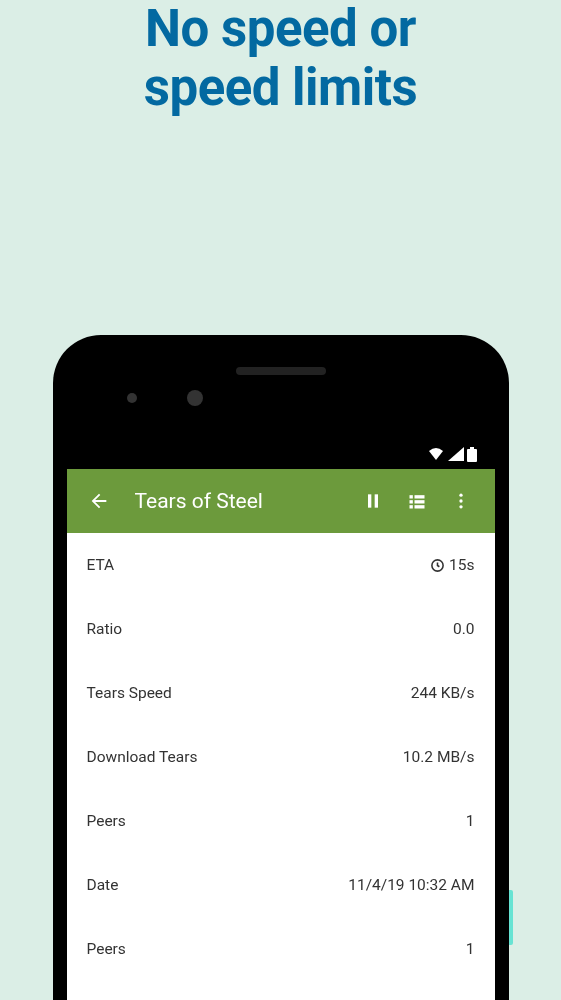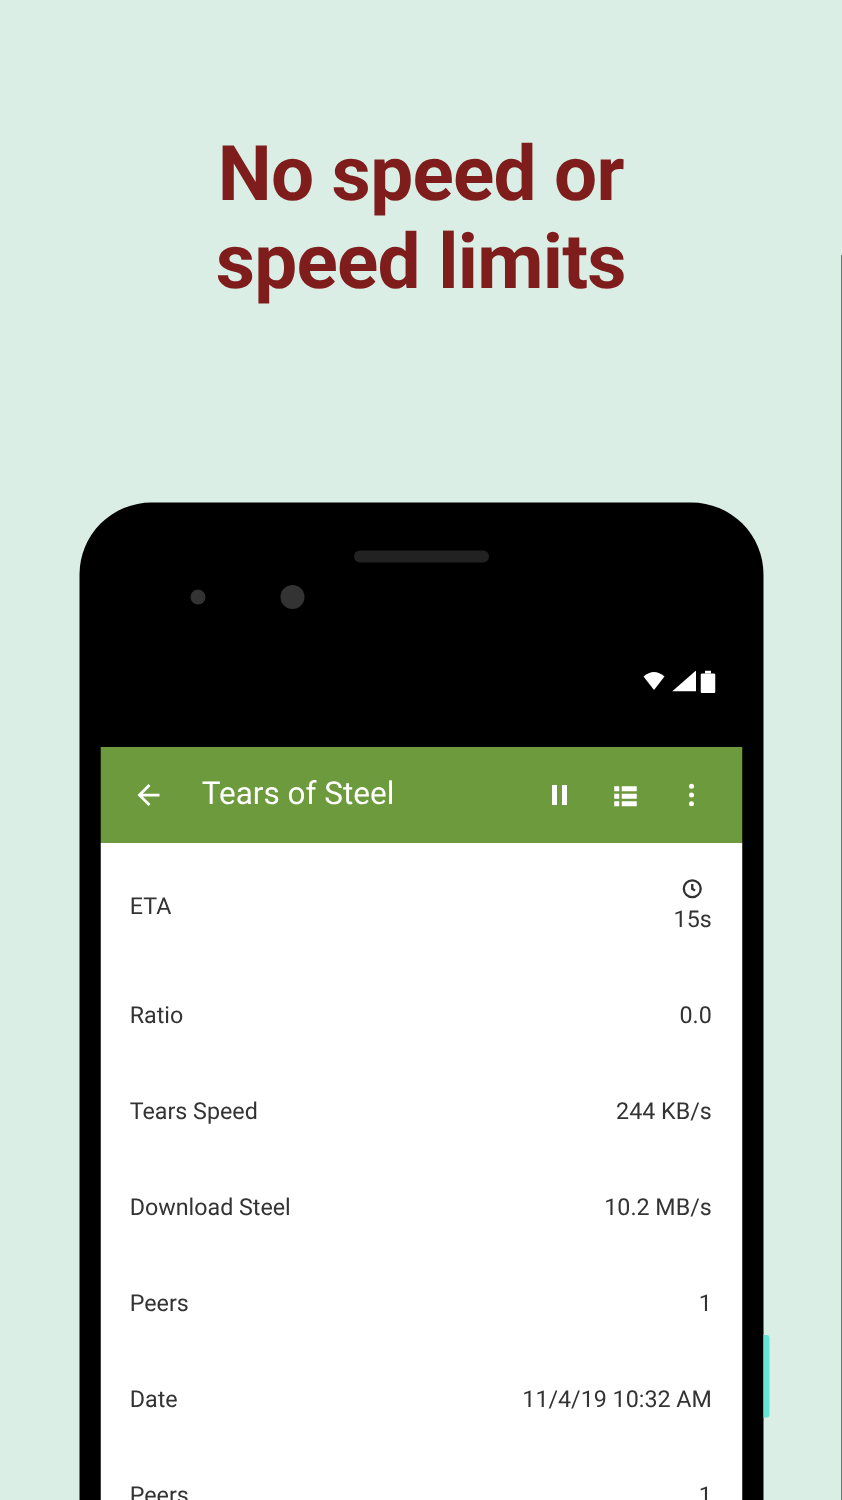--- a/index.html
+++ b/index.html
@@ -10,24 +10,23 @@
     body {
       width: 561px;
       height: 1000px;
       background: #dbeee6;
       font-family: -apple-system, BlinkMacSystemFont, 'Segoe UI', Roboto, sans-serif;
       overflow: hidden;
       position: relative;
     }
     .headline {
       text-align: center;
-      padding-top: 88px;
       font-size: 51px;
       font-weight: 700;
-      color: #7f1d1d;
+      color: #0369a1;
       line-height: 1.15;
       letter-spacing: -0.5px;
     }
     .phone-container {
       position: absolute;
       top: 335px;
       left: 50%;
       transform: translateX(-50%);
       width: 456px;
     }
@@ -95,21 +94,20 @@
     .wifi-icon svg, .signal-icon svg, .battery-icon svg {
       display: block;
     }
     .app-bar {
       height: 64px;
       background: #6c9a3c;
       display: flex;
       align-items: center;
       padding: 0 12px;
       color: #fff;
-      margin-top: 29px;
     }
     .back-btn {
       width: 40px;
       height: 40px;
       display: flex;
       align-items: center;
       justify-content: center;
       cursor: pointer;
     }
     .app-title {
@@ -140,21 +138,20 @@
       color: #333;
     }
     .row-label {
       color: #333;
     }
     .row-value {
       color: #333;
       display: flex;
       align-items: center;
       gap: 4px;
-      flex-direction: column;
     }
     .clock-icon {
       width: 15px;
       height: 15px;
       display: inline-block;
     }
     .side-button {
       position: absolute;
       right: -4px;
       width: 4px;
@@ -248,21 +245,21 @@
         </div>
         <div class="row">
           <span class="row-label">Ratio</span>
           <span class="row-value">0.0</span>
         </div>
         <div class="row">
           <span class="row-label">Tears Speed</span>
           <span class="row-value">244 KB/s</span>
         </div>
         <div class="row">
-          <span class="row-label">Download Steel</span>
+          <span class="row-label">Download Tears</span>
           <span class="row-value">10.2 MB/s</span>
         </div>
         <div class="row">
           <span class="row-label">Peers</span>
           <span class="row-value">1</span>
         </div>
         <div class="row">
           <span class="row-label">Date</span>
           <span class="row-value">11/4/19 10:32 AM</span>
         </div>

